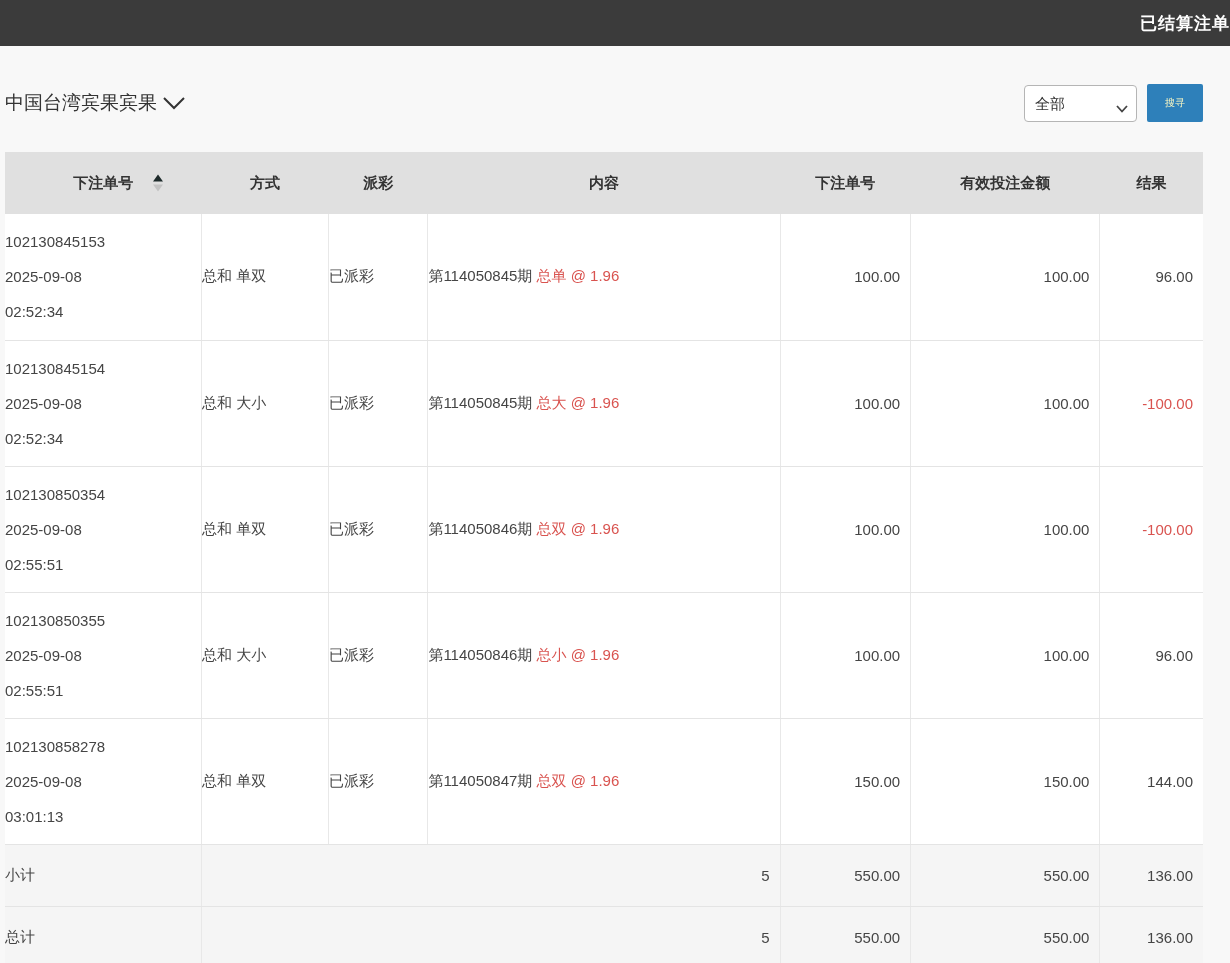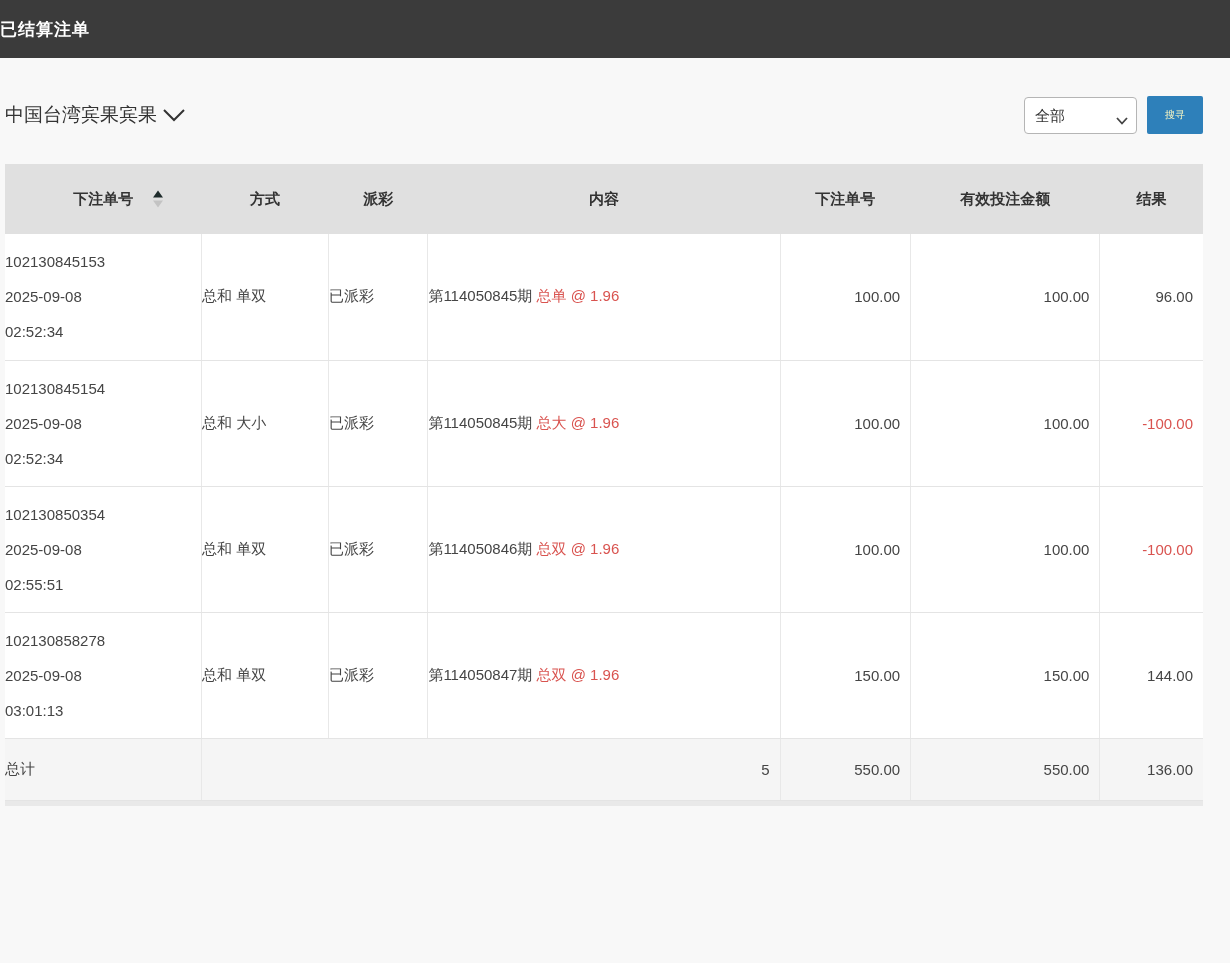--- a/index.html
+++ b/index.html
@@ -4,22 +4,22 @@
 <style>
   * { margin:0; padding:0; box-sizing:border-box; }
   html,body { width:1230px; height:963px; overflow:hidden; }
   body {
     font-family:"Liberation Sans","DejaVu Sans",sans-serif;
     background:#f8f8f8;
     color:#454545;
   }
   
   .topbar {
-    height:58px; background:#3b3b3b;
-    display:flex; align-items:center; justify-content:flex-start;
+    height:46px; background:#3b3b3b;
+    display:flex; align-items:center; justify-content:flex-end;
   }
   .topbar-title { color:#ffffff; font-size:17px; font-weight:bold; letter-spacing:1px; }
 
   
   .toolbar {
     display:flex; align-items:center; justify-content:space-between;
     margin:0 27px 0 5px; height:106px; padding-top:8px;
   }
   .game-selector {
     display:flex; align-items:center; gap:6px; cursor:pointer;
@@ -50,21 +50,21 @@
     width:56px; height:38px; margin-left:10px;
     background:#2e80ba; color:#fef9c3;
     border:none; border-radius:2px;
     font-size:10px; cursor:pointer; font-family:inherit;
   }
 
   
   .table-wrap { margin:0 27px 0 5px; }
   table { width:100%; border-collapse:collapse; background:#ffffff; table-layout:fixed; }
   thead th {
-    background:#e0e0e0; height:70px;
+    background:#e0e0e0; height:62px;
     font-size:15px; font-weight:bold; color:#333333;
     text-align:center; position:relative;
   }
   tbody td, tfoot td {
     font-size:15px; color:#454545; text-align:left;
     border-bottom:1px solid #e4e4e4;
   }
   tbody td + td, tfoot td + td { border-left:1px solid #e8e8e8; }
   tbody tr.data-row td { height:126px; }
   td.num { text-align:right; padding-right:10px; }
@@ -192,36 +192,59 @@
       <td>
         <span>第114050846期</span>
         <span class="red">总双 @ 1.96</span>
       </td>
       <td class="num">100.00</td>
       <td class="num">100.00</td>
       <td class="num result-val neg">-100.00</td>
     </tr>
     <tr class="data-row">
       <td>
+        <div class="id-line">102130850355</div>
+        <div class="id-line">2025-09-08</div>
+        <div class="id-line">02:55:51</div>
+      </td>
+      <td>总和 大小</td>
+      <td>已派彩</td>
+      <td>
+        <span>第114050846期</span>
+        <span class="red">总小 @ 1.96</span>
+      </td>
+      <td class="num">100.00</td>
+      <td class="num">100.00</td>
+      <td class="num result-val">96.00</td>
+    </tr>
+    <tr class="data-row">
+      <td>
         <div class="id-line">102130858278</div>
         <div class="id-line">2025-09-08</div>
         <div class="id-line">03:01:13</div>
       </td>
       <td>总和 单双</td>
       <td>已派彩</td>
       <td>
         <span>第114050847期</span>
         <span class="red">总双 @ 1.96</span>
       </td>
       <td class="num">150.00</td>
       <td class="num">150.00</td>
       <td class="num result-val">144.00</td>
     </tr>
   </tbody>
   <tfoot>
+    <tr>
+      <td>小计</td>
+      <td class="num" colspan="3">5</td>
+      <td class="num">550.00</td>
+      <td class="num">550.00</td>
+      <td class="num">136.00</td>
+    </tr>
     <tr>
       <td>总计</td>
       <td class="num" colspan="3">5</td>
       <td class="num">550.00</td>
       <td class="num">550.00</td>
       <td class="num">136.00</td>
     </tr>
   </tfoot>
 </table>
 </div>

